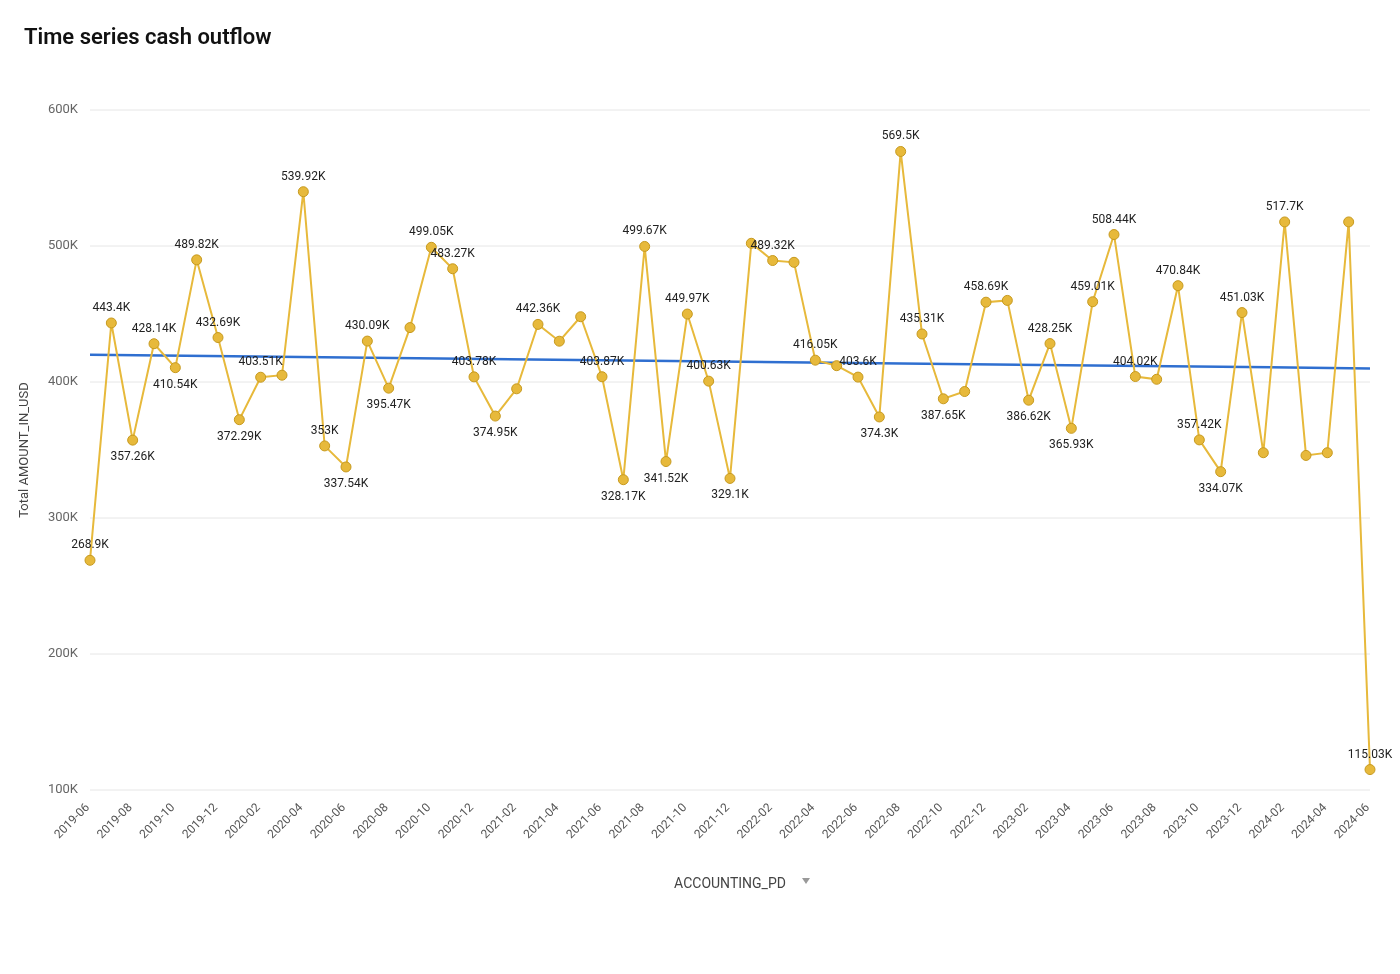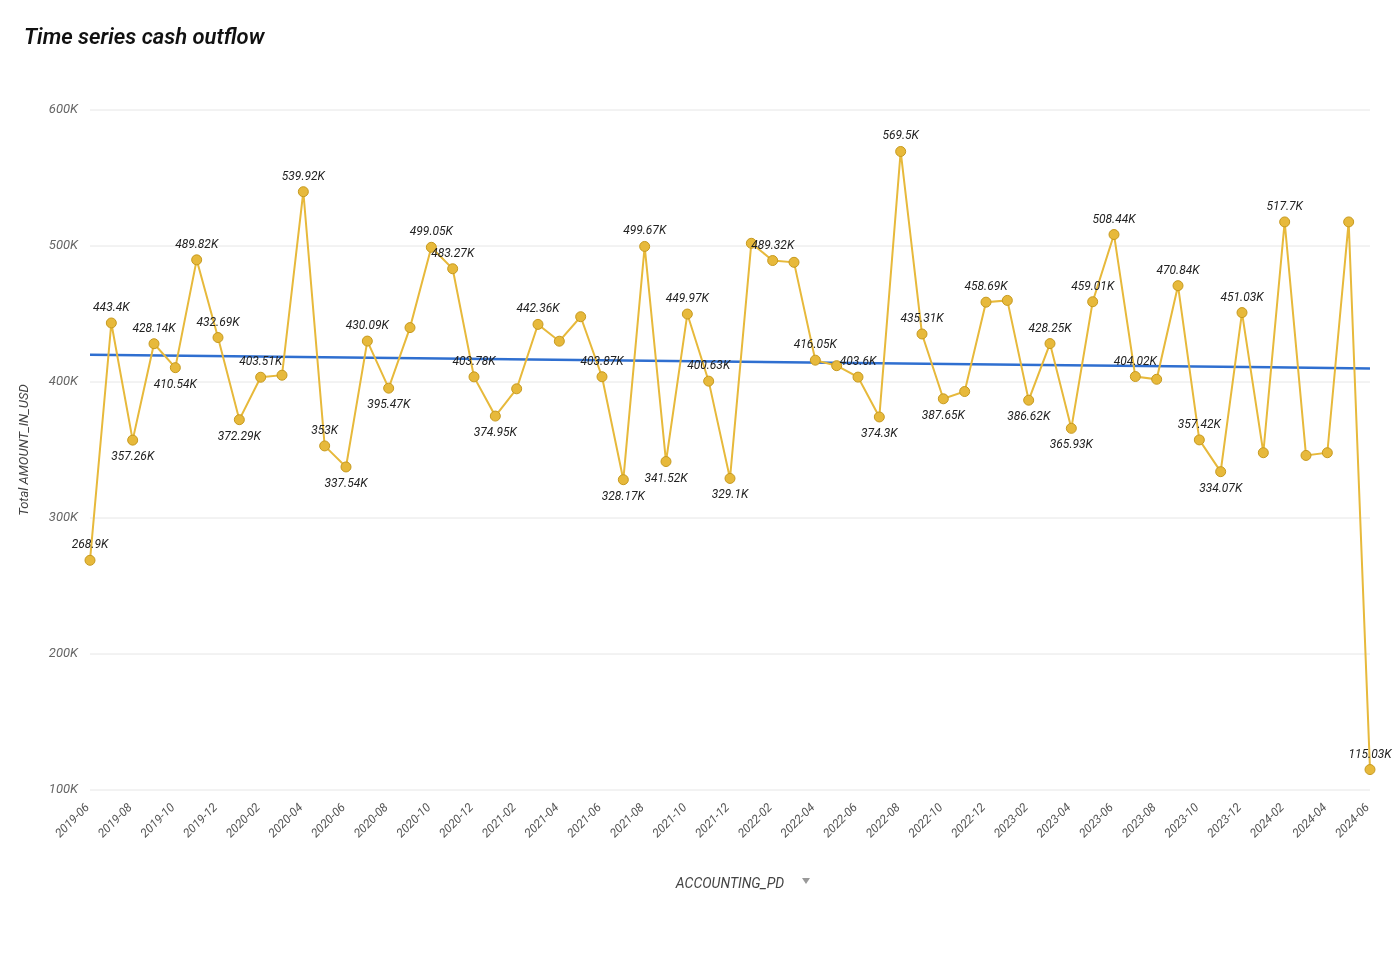--- a/index.html
+++ b/index.html
@@ -10,21 +10,20 @@
     color: #111;
     width: 1400px;
     height: 974px;
     overflow: hidden;
   }
   .container {
     width: 1112px;
     height: 974px;
     position: relative;
     box-sizing: border-box;
-    font-style: italic;
   }
   .title {
     position: absolute;
     left: 24px;
     top: 24px;
     font-size: 22px;
     font-weight: 600;
     color: #111;
   }
   .chart-area {

